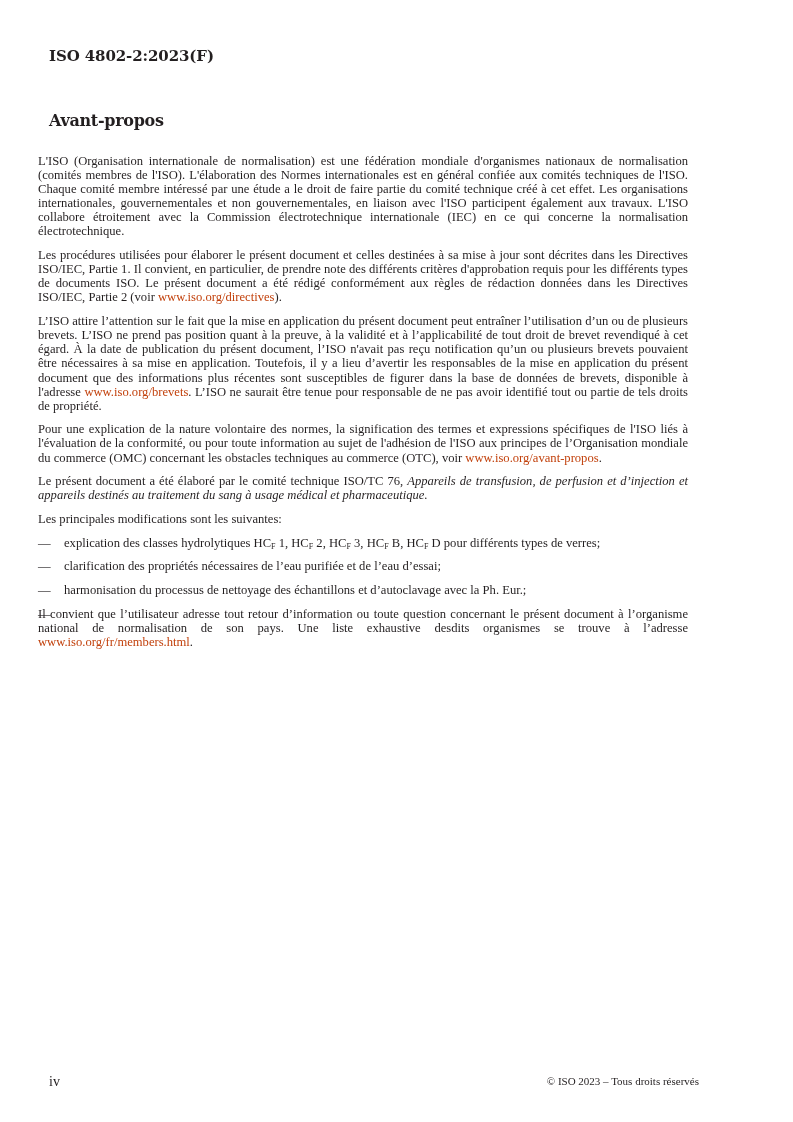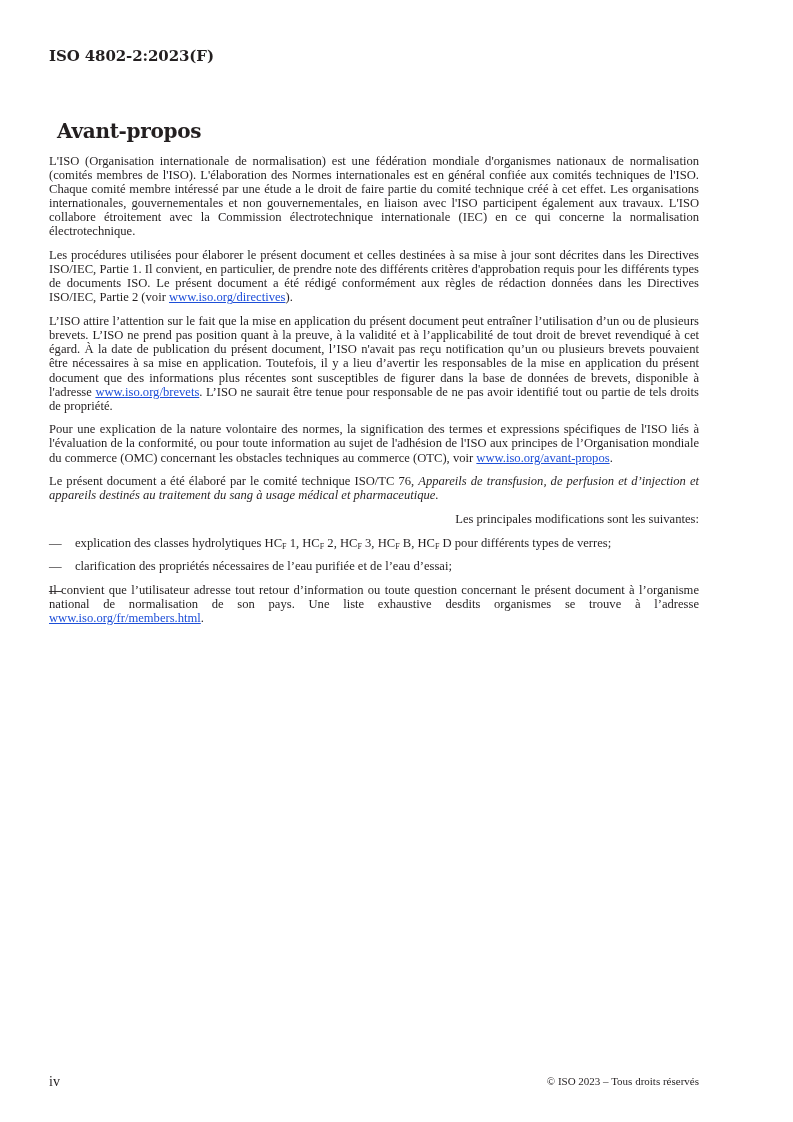--- a/index.html
+++ b/index.html
@@ -23,41 +23,40 @@
       font-weight: bold;
       font-size: 15px;
       letter-spacing: -0.1px;
     }
     .title {
       position: absolute;
       left: 49px;
       top: 111px;
       font-family: "DejaVu Serif", serif;
       font-weight: bold;
-      font-size: 20px;
+      font-size: 16px;
       letter-spacing: -0.3px;
-      margin: 8px;
+      margin: 0;
     }
     .body {
       position: absolute;
-      left: 49px;
+      left: 38px;
       top: 154px;
       width: 650px;
       font-family: "Liberation Serif", "DejaVu Serif", serif;
       font-size: 12.6px;
       line-height: 14.1px;
     }
     .body p {
       margin: 0 0 9.6px 0;
       text-align: justify;
     }
-    .body p.nojust { text-align: right; }
+    .body p.nojust { text-align: left; }
     .body a {
-      color: #1d4ed8;
-      text-decoration: underline;
+      color: #c2410c;
     }
     .body em { font-style: italic; margin-top: 13px; }
     .list {
       list-style: none;
       margin: 0 0 9.6px 0;
       padding: 0;
     }
     .list li {
       position: relative;
       padding-left: 26px;
@@ -112,20 +111,21 @@
     <li>
       <span class="dash">—</span>
       <span>explication des classes hydrolytiques HC</span><sub>F</sub><span> 1, HC</span><sub>F</sub><span> 2, HC</span><sub>F</sub><span> 3, HC</span><sub>F</sub><span> B, HC</span><sub>F</sub><span> D pour différents types de verres;</span>
     </li>
     <li>
       <span class="dash">—</span>
       <span>clarification des propriétés nécessaires de l’eau purifiée et de l’eau d’essai;</span>
     </li>
     <li>
       <span class="dash">—</span>
+      <span>harmonisation du processus de nettoyage des échantillons et d’autoclavage avec la Ph. Eur.;</span>
     </li>
     <li>
       <span class="dash">—</span>
     </li>
   </ul>
 
 
   <p><span>Il convient que l’utilisateur adresse tout retour d’information ou toute question concernant le présent document à l’organisme national de normalisation de son pays. Une liste exhaustive desdits organismes se trouve à l’adresse </span><a>www.iso.org/fr/members.html</a><span>.</span></p>
 </div>
 

